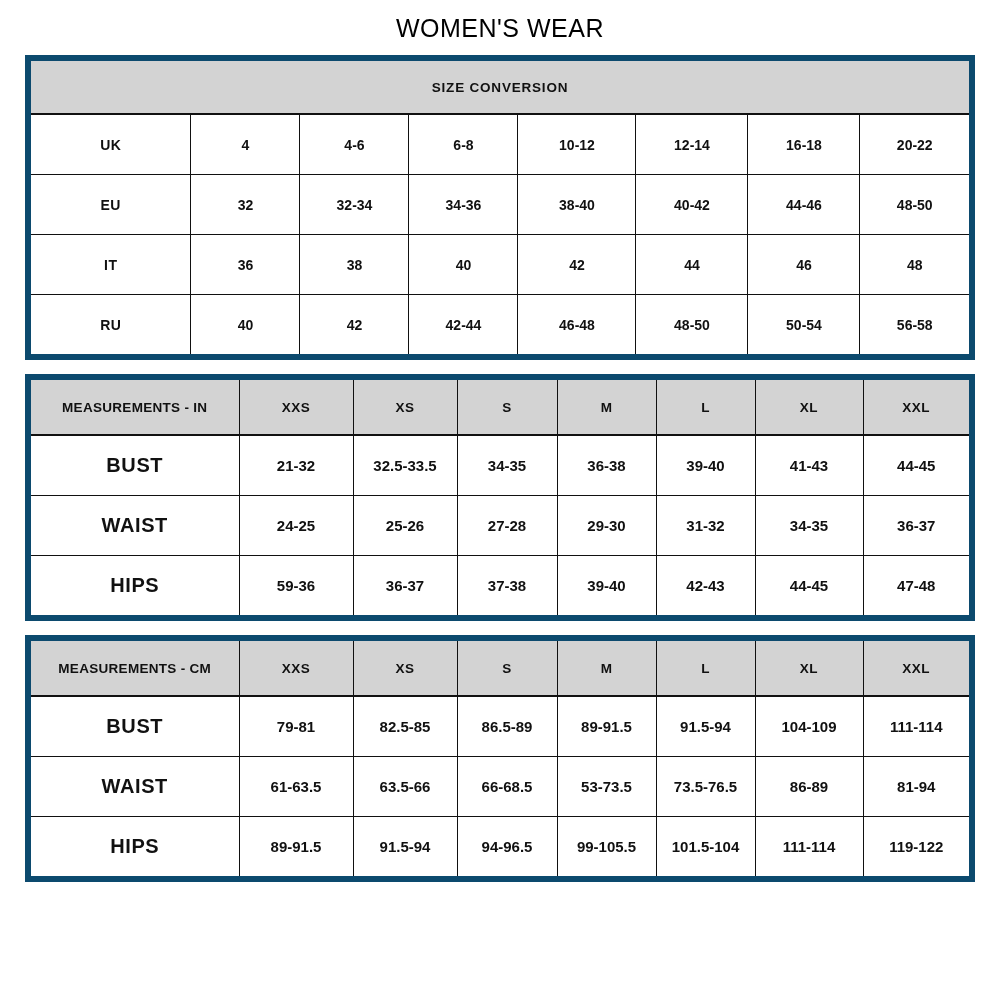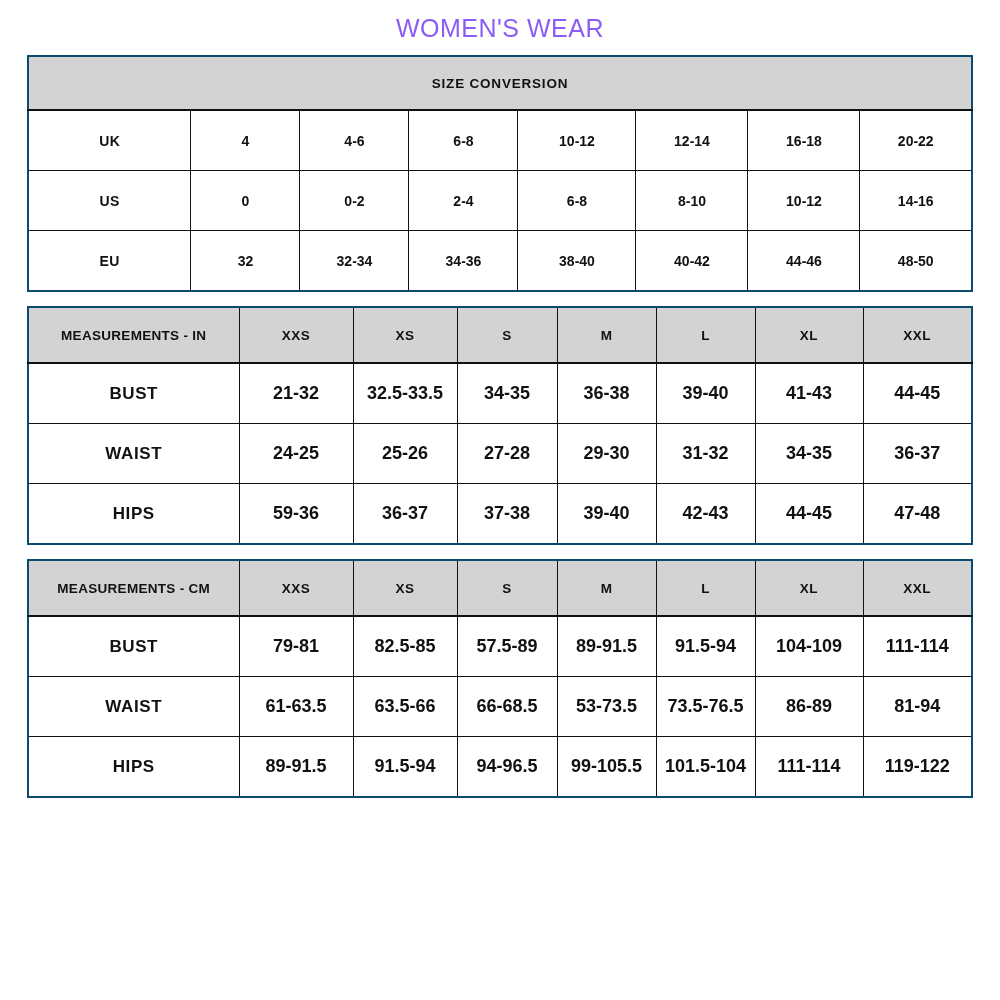--- a/index.html
+++ b/index.html
@@ -19,29 +19,29 @@
     height: 1000px;
     box-sizing: border-box;
     position: relative;
   }
   .page-title {
     text-align: center;
     font-size: 25px;
     letter-spacing: 0.5px;
     font-weight: 400;
     margin: 14px 0 12px 0;
-    color: #8b5cf6;
+    color: #000000;
   }
   table {
     border-collapse: collapse;
     table-layout: fixed;
   }
   .tbl {
     margin: 0 auto;
-    border: 2px solid #0c4a6e;
+    border: 6px solid #0c4a6e;
     padding-left: 20px;
   }
   .tbl td, .tbl th {
     border: 1px solid #111111;
     text-align: center;
     vertical-align: middle;
     font-weight: 700;
     color: #111111;
   }
   
@@ -73,24 +73,24 @@
   }
   .meas-table th {
     background: #d3d3d3;
     height: 52px;
     font-size: 13.5px;
     letter-spacing: 0.5px;
     border-bottom: 2px solid #111111;
   }
   .meas-table td {
     height: 57px;
-    font-size: 18px;
+    font-size: 15px;
   }
   .meas-table td.rowlabel {
-    font-size: 17px;
+    font-size: 20px;
     letter-spacing: 0.6px;
     font-weight: 700;
   }
   .meas-table th.corner {
     font-size: 13.5px;
     letter-spacing: 0.3px;
     text-align: center;
   }
 </style>
 </head>
@@ -120,38 +120,48 @@
         <td class="rowlabel">UK</td>
         <td>4</td>
         <td>4-6</td>
         <td>6-8</td>
         <td>10-12</td>
         <td>12-14</td>
         <td>16-18</td>
         <td>20-22</td>
       </tr>
       <tr>
-        <td class="rowlabel">US</td>
-        <td>0</td>
-        <td>0-2</td>
-        <td>2-4</td>
-        <td>6-8</td>
-        <td>8-10</td>
-        <td>10-12</td>
-        <td>14-16</td>
-      </tr>
-      <tr>
         <td class="rowlabel">EU</td>
         <td>32</td>
         <td>32-34</td>
         <td>34-36</td>
         <td>38-40</td>
         <td>40-42</td>
         <td>44-46</td>
         <td>48-50</td>
+      </tr>
+      <tr>
+        <td class="rowlabel">IT</td>
+        <td>36</td>
+        <td>38</td>
+        <td>40</td>
+        <td>42</td>
+        <td>44</td>
+        <td>46</td>
+        <td>48</td>
+      </tr>
+      <tr>
+        <td class="rowlabel">RU</td>
+        <td>40</td>
+        <td>42</td>
+        <td>42-44</td>
+        <td>46-48</td>
+        <td>48-50</td>
+        <td>50-54</td>
+        <td>56-58</td>
       </tr>
     </tbody>
   </table>
 
   <table class="tbl meas-table" id="measurements-in-table">
     <colgroup>
       <col style="width:211px">
         <col style="width:114px">
         <col style="width:104px">
         <col style="width:100px">
@@ -223,21 +233,21 @@
         <th>S</th>
         <th>M</th>
         <th>L</th>
         <th>XL</th>
         <th>XXL</th>
       </tr>
       <tr>
         <td class="rowlabel">BUST</td>
         <td>79-81</td>
         <td>82.5-85</td>
-        <td>57.5-89</td>
+        <td>86.5-89</td>
         <td>89-91.5</td>
         <td>91.5-94</td>
         <td>104-109</td>
         <td>111-114</td>
       </tr>
       <tr>
         <td class="rowlabel">WAIST</td>
         <td>61-63.5</td>
         <td>63.5-66</td>
         <td>66-68.5</td>

